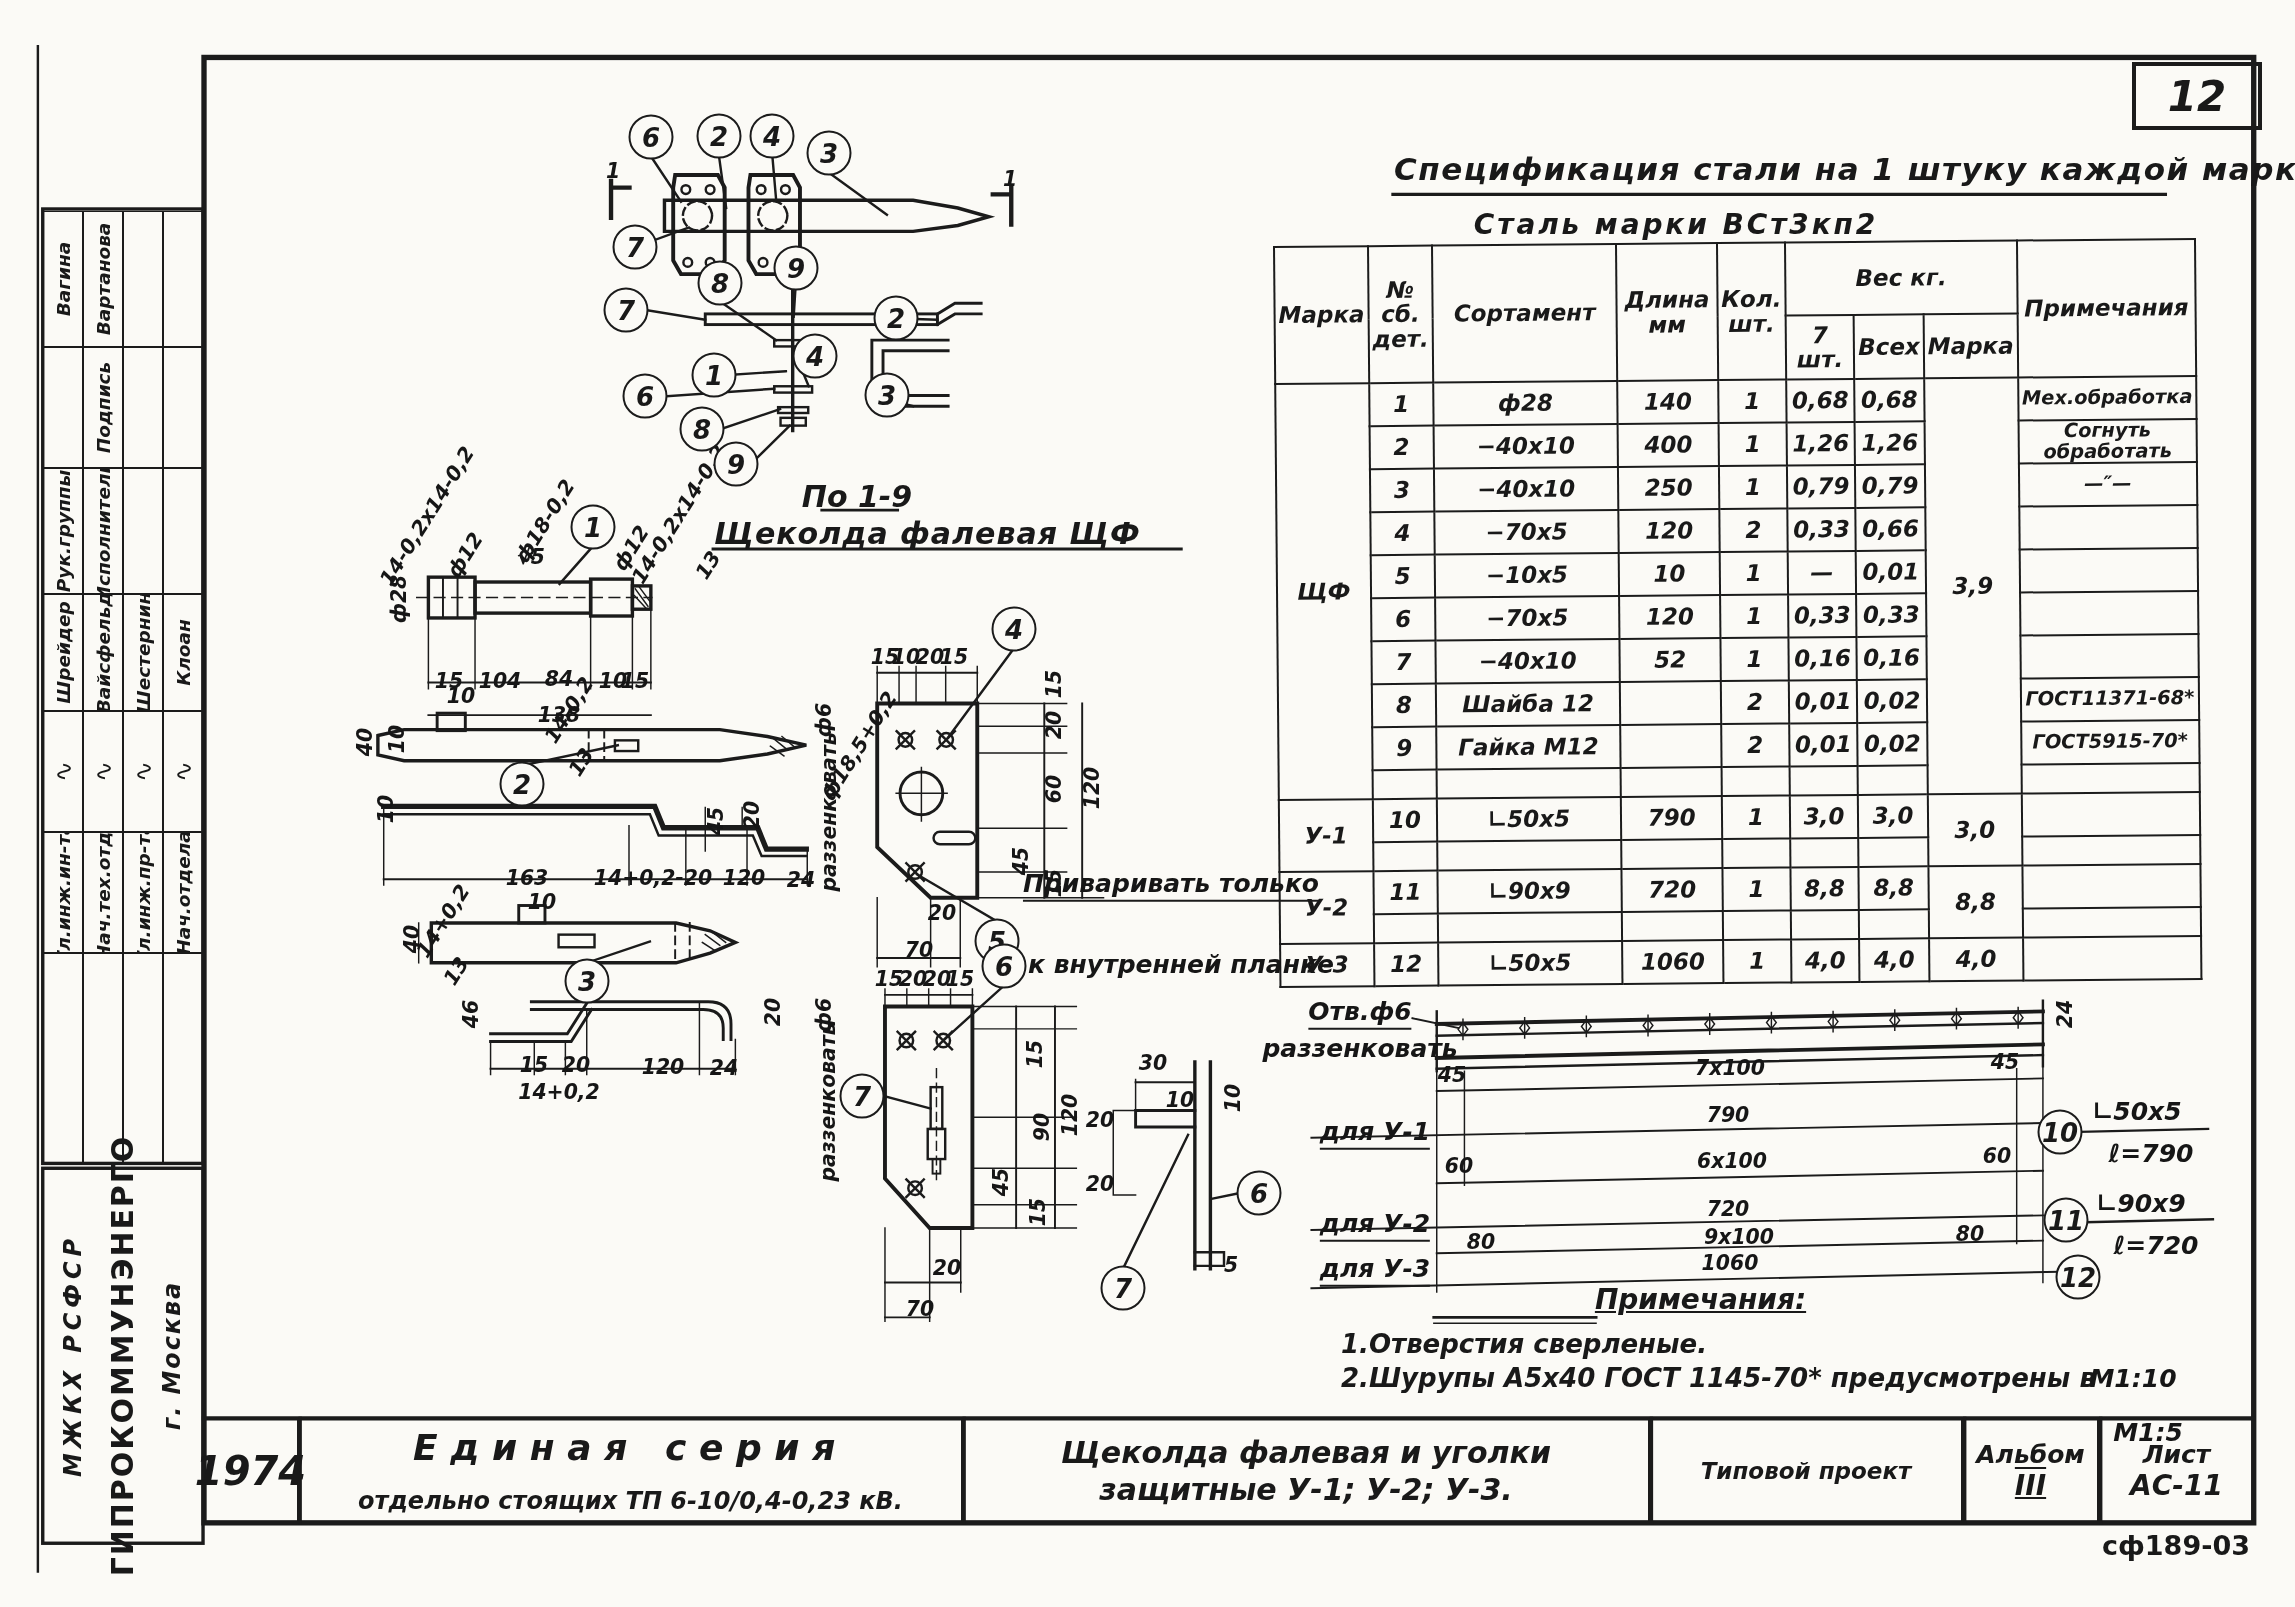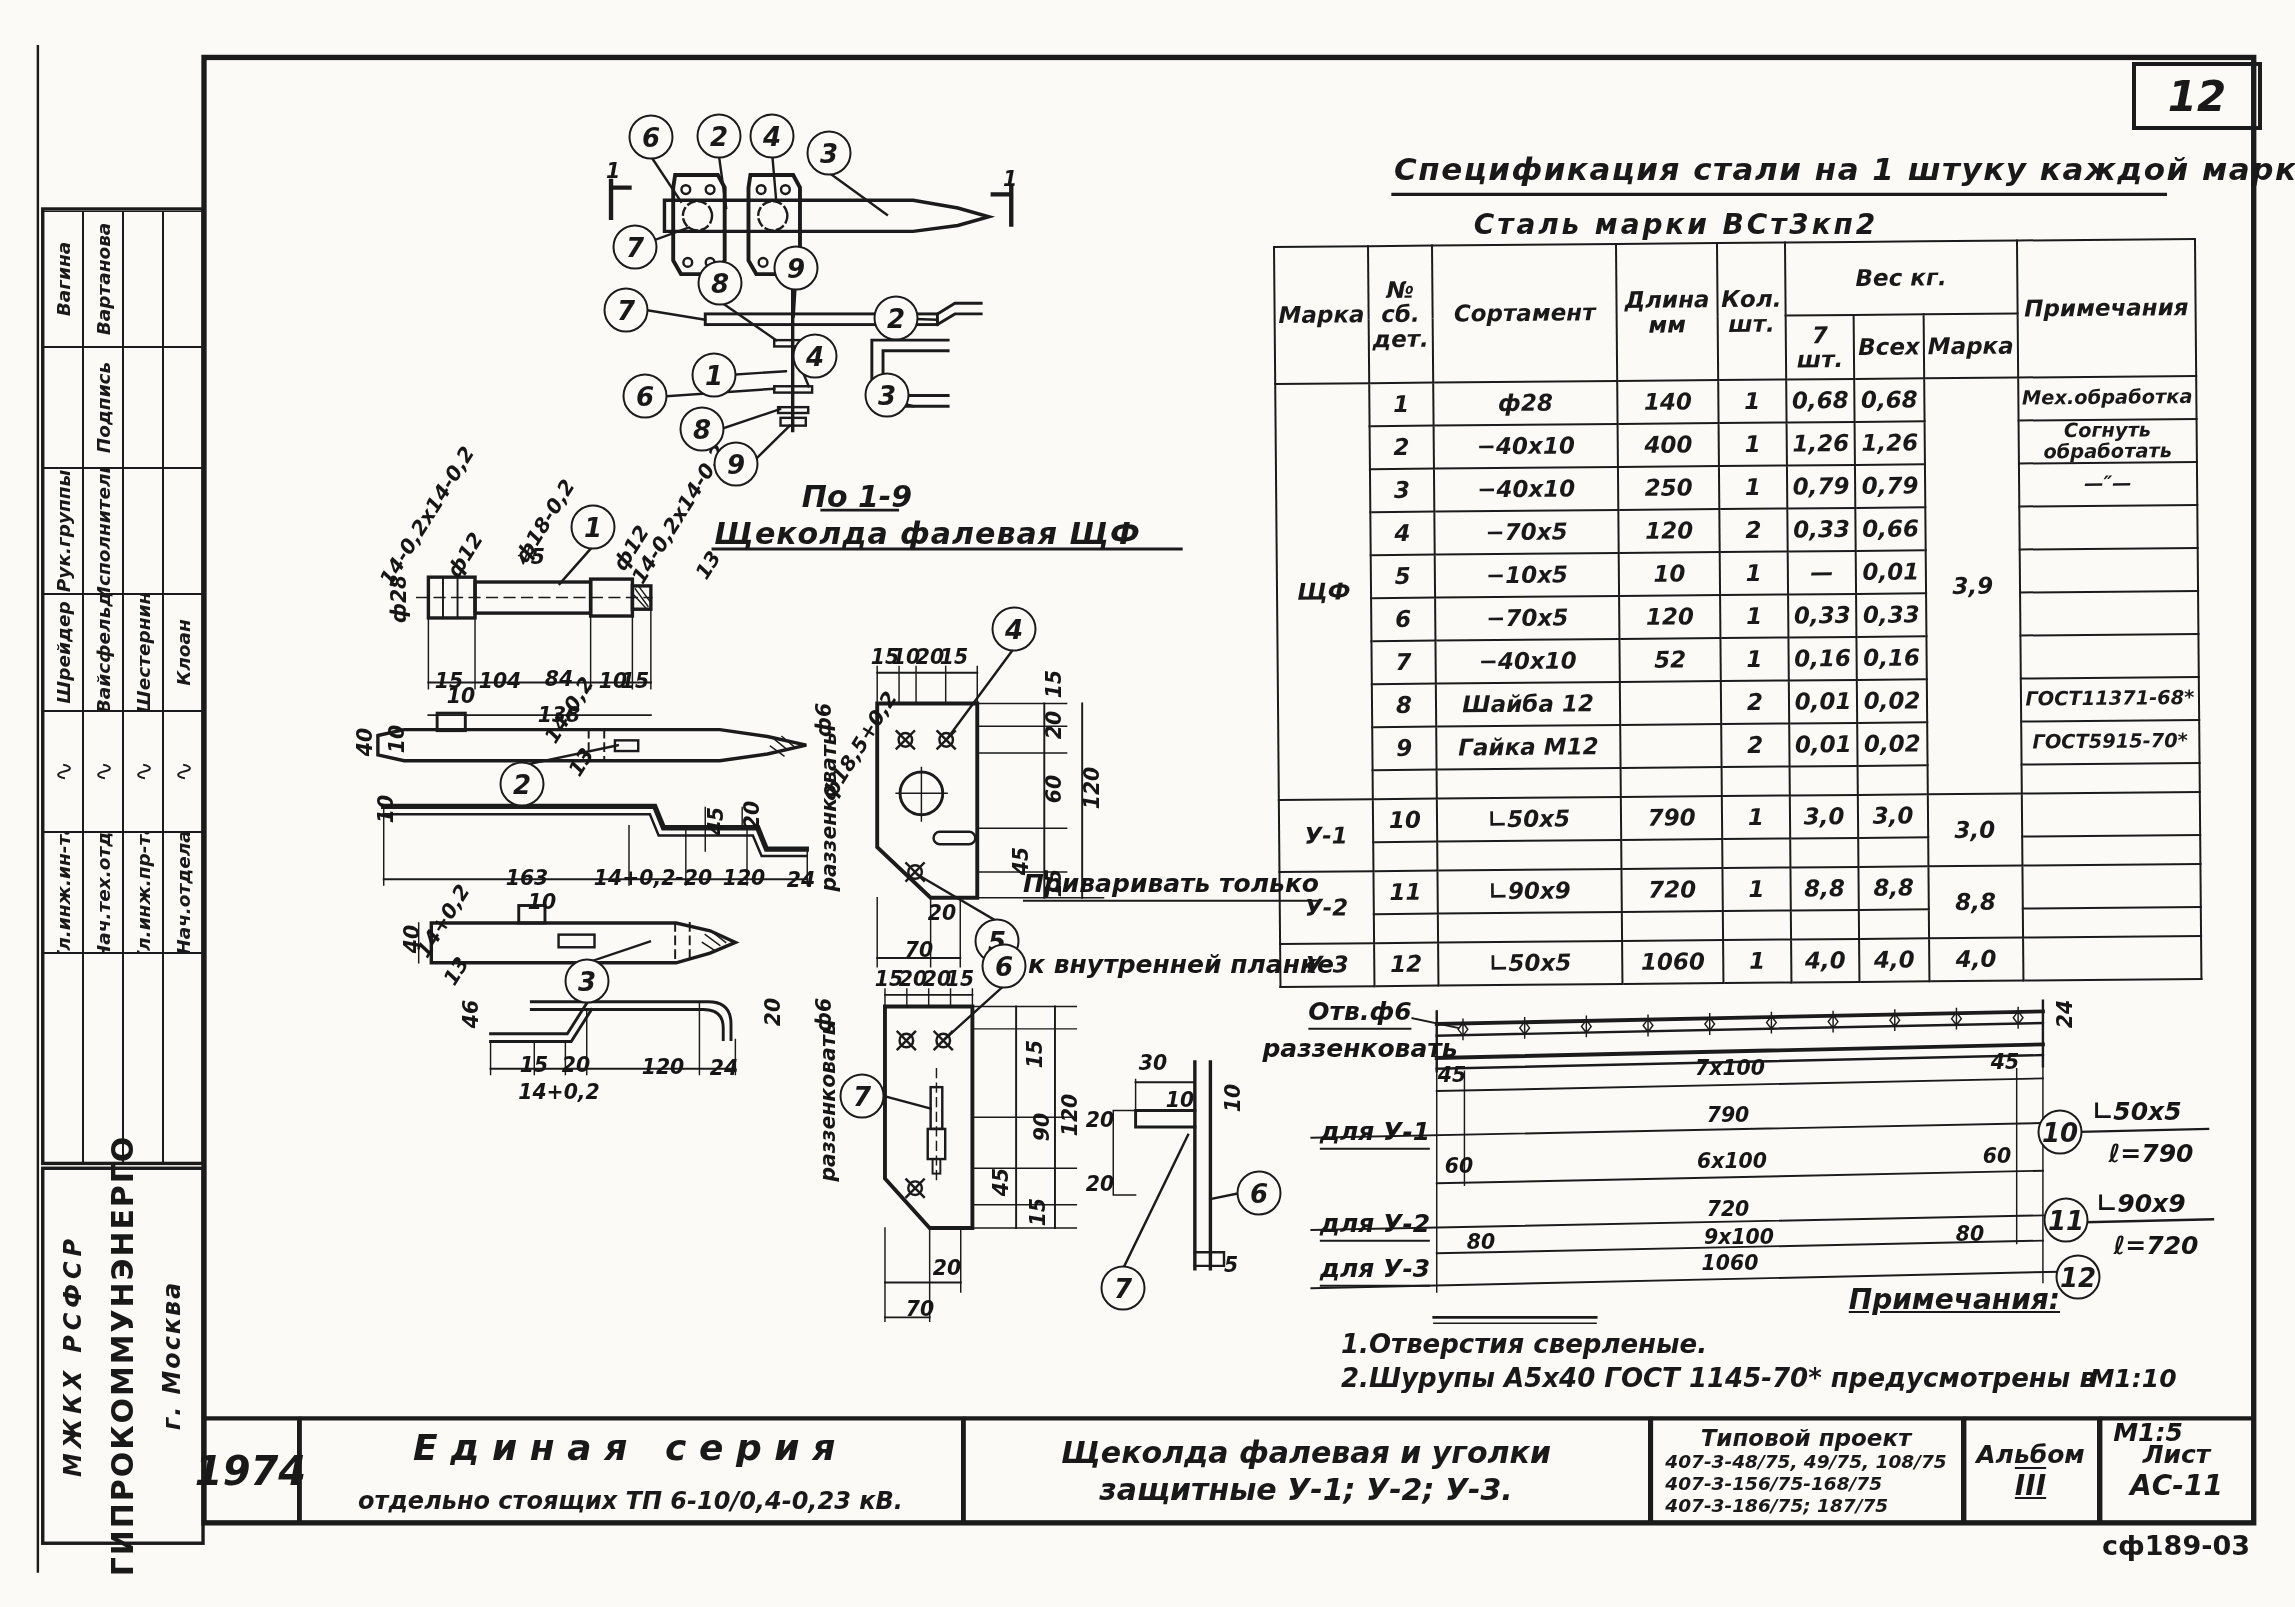--- a/index.html
+++ b/index.html
@@ -27,21 +27,21 @@
       font-weight:600;font-style:italic;letter-spacing:2.9px;white-space:nowrap;}
   table.spec{position:absolute;left:0;top:100px;border-collapse:collapse;table-layout:fixed;
       transform:rotate(-0.5deg);transform-origin:0 0;}
   table.spec th,table.spec td{border:2.9px solid #1b1b1b;text-align:center;vertical-align:middle;
       font-style:italic;font-weight:600;font-size:23px;padding:0 2.9px;white-space:pre-line;line-height:1.05;}
   table.spec thead tr.h1{height:73px;} table.spec thead tr.h2{height:64px;}
   table.spec tbody tr{height:43px;} table.spec tbody tr.blank{height:29px;}
   table.spec td.note{font-size:19.4px;}
   
   .notes{left:1341px;top:1283px;width:719px;font-style:italic;font-weight:600;}
-  .notes .nt{text-align:right;font-size:28px;text-decoration:underline;margin-bottom:12.6px;}
+  .notes .nt{text-align:center;font-size:28px;text-decoration:underline;margin-bottom:12.6px;}
   .notes .ni{font-size:26px;margin:4.9px 0;white-space:nowrap;}
   .notes .ni.cont{padding-left:34px;}
   
   .tblock{left:204px;top:1419px;width:2050px;height:104px;display:flex;border-top:0;}
   .tblock>div{border-right:3.4px solid #1b1b1b;height:100%;box-sizing:border-box;
       display:flex;flex-direction:column;align-items:center;justify-content:center;}
   .tblock>div:last-child{border-right:none;}
   .tb-year{width:96px;font-size:40px;font-style:italic;font-weight:600;}
   .tb-series{width:664px;}
   .tb-series .l1{font-size:36px;font-style:italic;font-weight:700;letter-spacing:12.6px;}
@@ -452,25 +452,20 @@
     <div class="tb-series">
       <div class="l1">Единая серия</div>
       <div class="l2">отдельно стоящих ТП 6-10/0,4-0,23 кВ.</div>
     </div>
     <div class="tb-name">
       <div>Щеколда фалевая и уголки</div>
       <div>защитные У-1; У-2; У-3.</div>
     </div>
     <div class="tb-proj">
       <div class="pl">Типовой проект</div>
-      <div id="proj-lines">
-          <div class="pv">407-3-48/75, 49/75, 108/75</div>
-          <div class="pv">407-3-156/75-168/75</div>
-          <div class="pv">407-3-186/75; 187/75</div>
-        </div>
     </div>
     <div class="tb-album">
       <div class="cap">Альбом</div>
       <div class="val">III</div>
     </div>
     <div class="tb-sheet">
       <div class="cap">Лист</div>
       <div class="val">АС-11</div>
     </div>
   </div>

